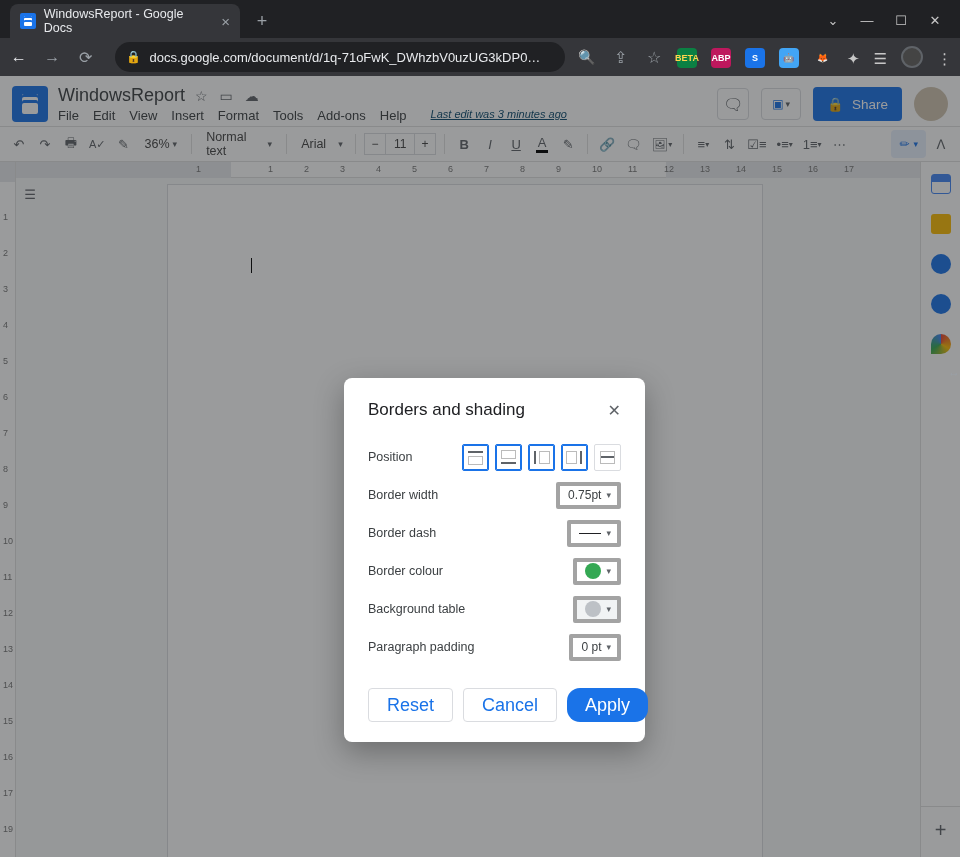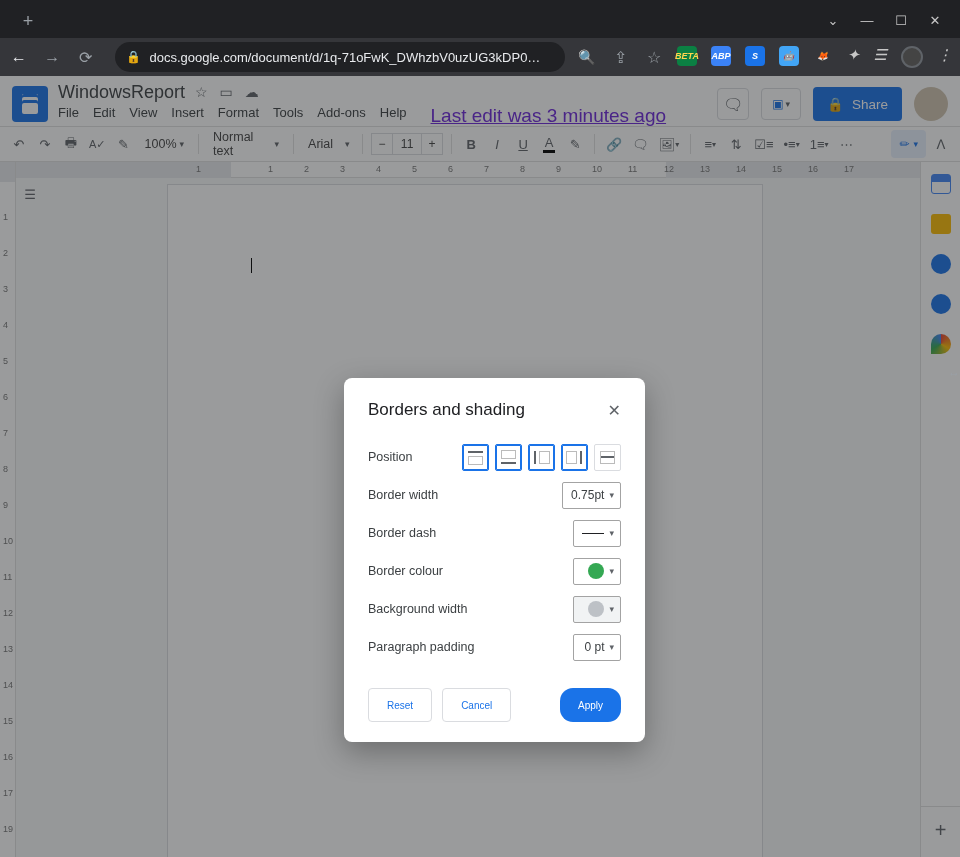--- a/index.html
+++ b/index.html
@@ -29,36 +29,36 @@
   .window-controls span { width:14px; text-align:center; }
   .addrbar { height:38px; background:#35363A; display:flex; align-items:center; padding:0 8px; gap:12px; }
   .nav-btn { color:#9aa0a6; font-size:16px; width:22px; text-align:center; cursor:pointer; }
   .nav-btn.back { color:#e8eaed; }
   .omnibox {
     flex:0 0 450px; height:30px; background:#202124; border-radius:15px;
     display:flex; align-items:center; padding:0 12px; gap:8px;
     color:#e8eaed; font-size:13px; margin-left:6px;
   }
   .lock-icon { color:#9aa0a6; font-size:12px; }
-  .addr-actions { display:flex; gap:14px; margin-left:auto; align-items:flex-start; color:#c7c7c7; font-size:15px;font-style:italic; }
+  .addr-actions { display:flex; gap:14px; margin-left:auto; align-items:flex-end; color:#c7c7c7; font-size:15px; }
   .ext-icon { width:20px; height:20px; border-radius:4px; display:flex; align-items:center; justify-content:center; font-size:9px; font-weight:bold; }
   .avatar-small { width:22px; height:22px; border-radius:50%; background:#444; border:2px solid #5f6368; }
 
   
   .docs-app { position:absolute; top:76px; left:0; right:0; bottom:0; background:#fff; }
   .docs-header { height:50px; display:flex; align-items:center; padding:6px 12px 0 12px; gap:10px; }
   .docs-logo { width:36px; height:36px; background:#1a73e8; border-radius:4px; display:flex; align-items:center; justify-content:center; }
   .docs-logo::before { content:""; width:16px; height:20px; background:white; border-radius:2px; box-shadow: inset 0 3px 0 #1a73e8, inset 0 6px 0 white, inset 0 9px 0 #1a73e8, inset 0 12px 0 white; }
   .doc-title-block { display:flex; flex-direction:column; }
   .doc-title-row { display:flex; align-items:center; gap:10px; }
   .doc-title { font-size:18px; color:#3c4043; }
   .doc-title-icons { color:#5f6368; display:flex; gap:12px; font-size:14px; }
   .menubar { display:flex; gap:14px; font-size:13px; color:#3c4043; padding-top:2px; }
   .menubar span { cursor:pointer; }
-  .last-edit { color:#6d28d9; font-size:19px; text-decoration:underline; margin-left:10px; }
+  .last-edit { color:#0c4a6e; font-size:11px; text-decoration:underline; margin-left:10px;font-style:italic; }
   .header-right { margin-left:auto; display:flex; align-items:center; gap:12px; }
   .icon-btn-border { width:32px; height:32px; border:1px solid #dadce0; border-radius:4px; display:flex; align-items:center; justify-content:center; color:#5f6368; font-size:16px; }
   .present-btn { width:40px; height:32px; border:1px solid #dadce0; border-radius:4px; display:flex; align-items:center; justify-content:center; color:#1a73e8; gap:2px; font-size:12px; }
   .share-btn { height:34px; background:#1a73e8; color:white; border-radius:4px; display:flex; align-items:center; padding:0 14px; gap:8px; font-size:13.5px; font-weight:500; cursor:pointer; }
   .avatar-lg { width:34px; height:34px; border-radius:50%; background:#d0c4b0; }
 
   
   .docs-toolbar { height:36px; border-top:1px solid #e0e0e0; border-bottom:1px solid #e0e0e0; display:flex; align-items:center; padding:0 8px; gap:4px; font-size:13px; color:#444; }
   .tb-btn { min-width:22px; height:24px; display:flex; align-items:center; justify-content:center; color:#5f6368; cursor:pointer; padding:0 3px; }
   .tb-sep { width:1px; height:20px; background:#e0e0e0; margin:0 4px; }
@@ -114,37 +114,42 @@
   .pos-glyph.top { border-bottom:none; border-left:none; border-right:none; border-top:2px solid #5f6368; }
   .pos-glyph.top::before { content:""; position:absolute; left:0; right:0; top:3px; bottom:-1px; border:1px solid #bbb; }
   .pos-glyph.bottom { border:none; border-bottom:2px solid #5f6368; }
   .pos-glyph.bottom::before { content:""; position:absolute; left:0; right:0; bottom:3px; top:-1px; border:1px solid #bbb; }
   .pos-glyph.left { border:none; border-left:2px solid #5f6368; }
   .pos-glyph.left::before { content:""; position:absolute; top:0; bottom:0; left:3px; right:-1px; border:1px solid #bbb; }
   .pos-glyph.right { border:none; border-right:2px solid #5f6368; }
   .pos-glyph.right::before { content:""; position:absolute; top:0; bottom:0; right:3px; left:-1px; border:1px solid #bbb; }
   .pos-glyph.between { border:1px solid #bbb; }
   .pos-glyph.between::after { left:0; right:0; top:50%; height:1.5px; margin-top:-1px; }
-  .sel-box { height:27px; border:1px solid #a3a3a3; border-radius:2px; display:flex; align-items:center; padding:0 6px 0 8px; gap:5px; font-size:12px; cursor:pointer; min-width:48px; justify-content:flex-end; }
+  .sel-box { height:27px; border:4px solid #a3a3a3; border-radius:2px; display:flex; align-items:center; padding:0 6px 0 8px; gap:5px; font-size:12px; cursor:pointer; min-width:48px; justify-content:flex-end; }
   .sel-box .caret { font-size:9px; color:#5f6368; }
   .swatch { width:16px; height:16px; border-radius:50%; }
   .dash-preview { width:22px; height:0; border-top:1.5px solid #202124; }
   .modal-footer { display:flex; gap:10px; margin-top:22px; }
-  .btn { height:34px; border-radius:4px; padding:0 18px; font-size:10px; display:flex; align-items:center; justify-content:center; cursor:pointer; font-weight:500; }
+  .btn { height:34px; border-radius:4px; padding:0 18px; font-size:18px; display:flex; align-items:center; justify-content:center; cursor:pointer; font-weight:500; }
   .btn.reset { border:1px solid #dadce0; color:#1a73e8; background:#fff; }
   .btn.cancel { border:1px solid #dadce0; color:#1a73e8; background:#fff; }
   .btn.apply { background:#1a73e8; color:#fff; margin-left:auto;border-radius:13px; }
 
   .resize-arrow { position:absolute; right:0; top:365px; color:#9aa0a6; font-size:12px; }
 </style>
 </head>
 <body>
 
 <div class="browser-chrome">
   <div class="titlebar">
+    <div class="tab">
+      <span class="favicon"></span>
+      <span>WindowsReport - Google Docs</span>
+      <span class="tab-close">×</span>
+    </div>
     <div class="newtab">+</div>
     <div class="window-controls">
       <span>⌄</span>
       <span>—</span>
       <span>☐</span>
       <span>✕</span>
     </div>
   </div>
   <div class="addrbar">
     <span class="nav-btn back">←</span>
@@ -154,21 +159,21 @@
       <span class="lock-icon">🔒</span>
       <span>docs.google.com/document/d/1q-71oFwK_DWhzbV0uzUG3kDP0…</span>
     </div>
     <span class="nav-btn" style="font-size:14px;">🔍</span>
     <span class="nav-btn">⇪</span>
     <span class="nav-btn">☆</span>
     <div class="addr-actions">
       <span class="ext-icon" style="background:#0b8043;color:#ffd54f;">
           <span>BETA</span>
         </span>
-      <span class="ext-icon" style="background:#3b82f6;color:white;">ABP</span>
+      <span class="ext-icon" style="background:#be185d;color:white;">ABP</span>
       <span class="ext-icon" style="background:#1a73e8;color:white;">S</span>
       <span class="ext-icon" style="background:#42a5f5;">🤖</span>
       <span class="ext-icon" style="color:#f6851b;">🦊</span>
       <span style="color:#c7c7c7;">✦</span>
       <span style="color:#c7c7c7;">☰</span>
       <span class="avatar-small"></span>
       <span style="color:#c7c7c7;">⋮</span>
     </div>
   </div>
 </div>
@@ -211,21 +216,21 @@
     </div>
   </div>
 
   <div class="docs-toolbar">
     <span class="tb-btn">↶</span>
     <span class="tb-btn">↷</span>
     <span class="tb-btn">🖶</span>
     <span class="tb-btn" style="font-size:11px;">A✓</span>
     <span class="tb-btn">✎</span>
     <span class="tb-dd zoom-box">
-        <span>100%</span>
+        <span>36%</span>
         <span class="caret">▾</span>
       </span>
     <span class="tb-sep"></span>
     <span class="tb-dd styles-box">
         <span>Normal text</span>
         <span class="caret">▾</span>
       </span>
     <span class="tb-sep"></span>
     <span class="tb-dd font-box">
         <span>Arial</span>
@@ -371,21 +376,21 @@
 
   <div class="modal-row">
     <span class="lbl">Border colour</span>
     <div class="ctl sel-box">
       <span class="swatch" style="background:#34a853;"></span>
       <span class="caret">▾</span>
     </div>
   </div>
 
   <div class="modal-row">
-    <span class="lbl">Background width</span>
+    <span class="lbl">Background table</span>
     <div class="ctl sel-box" style="background:#f1f3f4;">
       <span class="swatch" style="background:#bdc1c6;"></span>
       <span class="caret">▾</span>
     </div>
   </div>
 
   <div class="modal-row">
     <span class="lbl">Paragraph padding</span>
     <div class="ctl sel-box">
       <span>0 pt</span>

